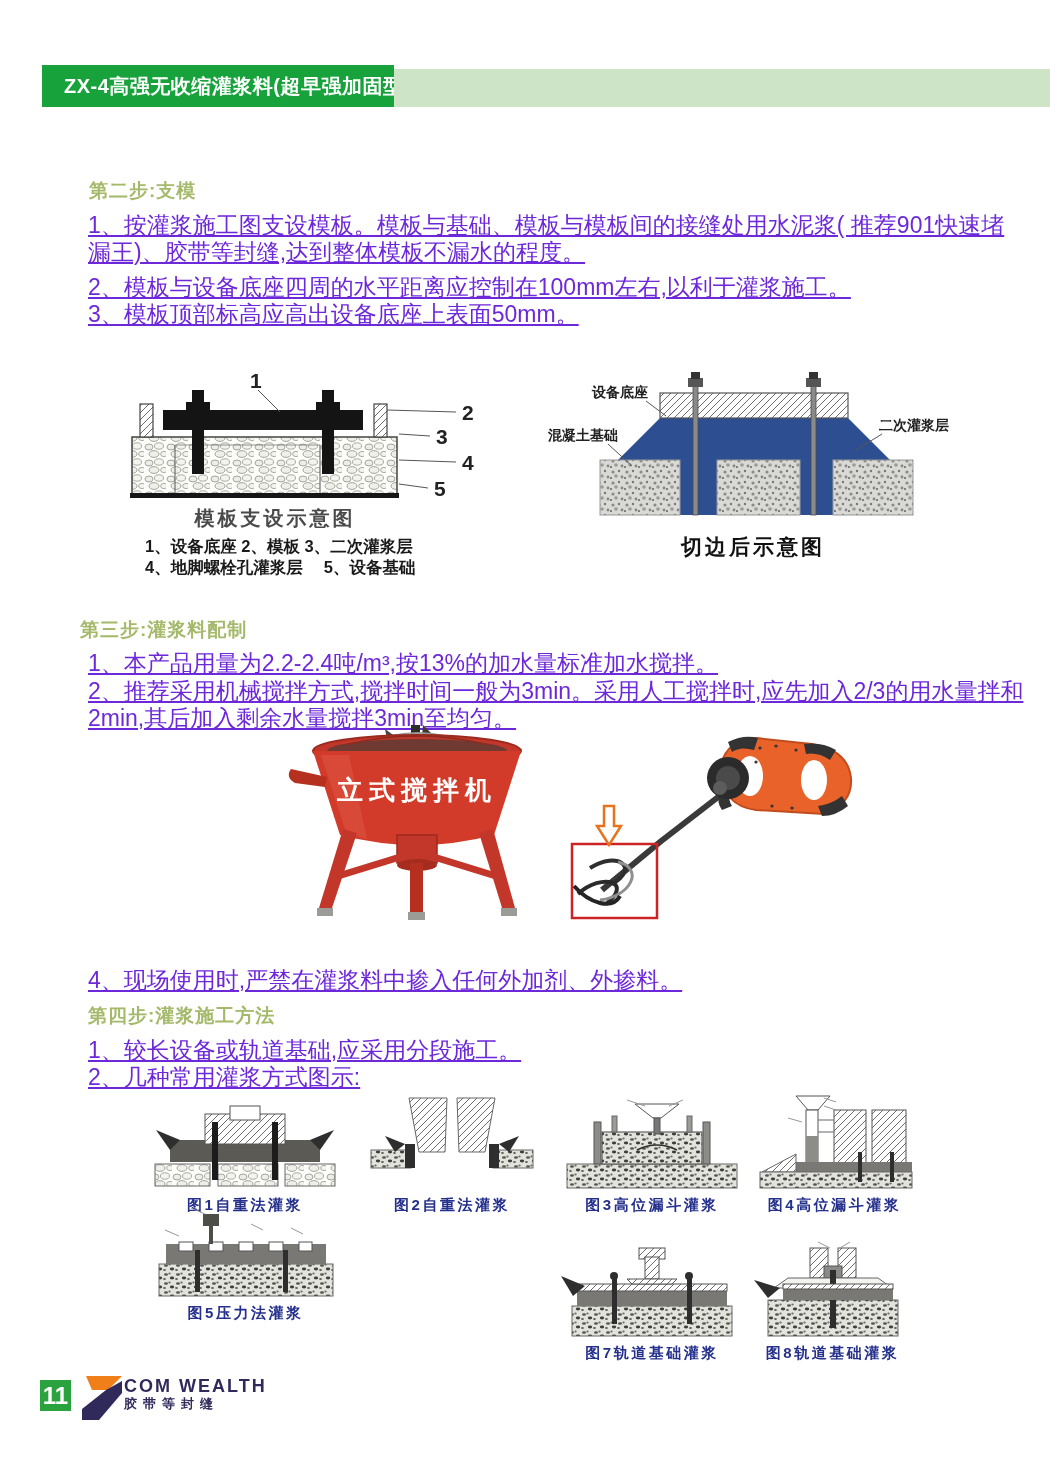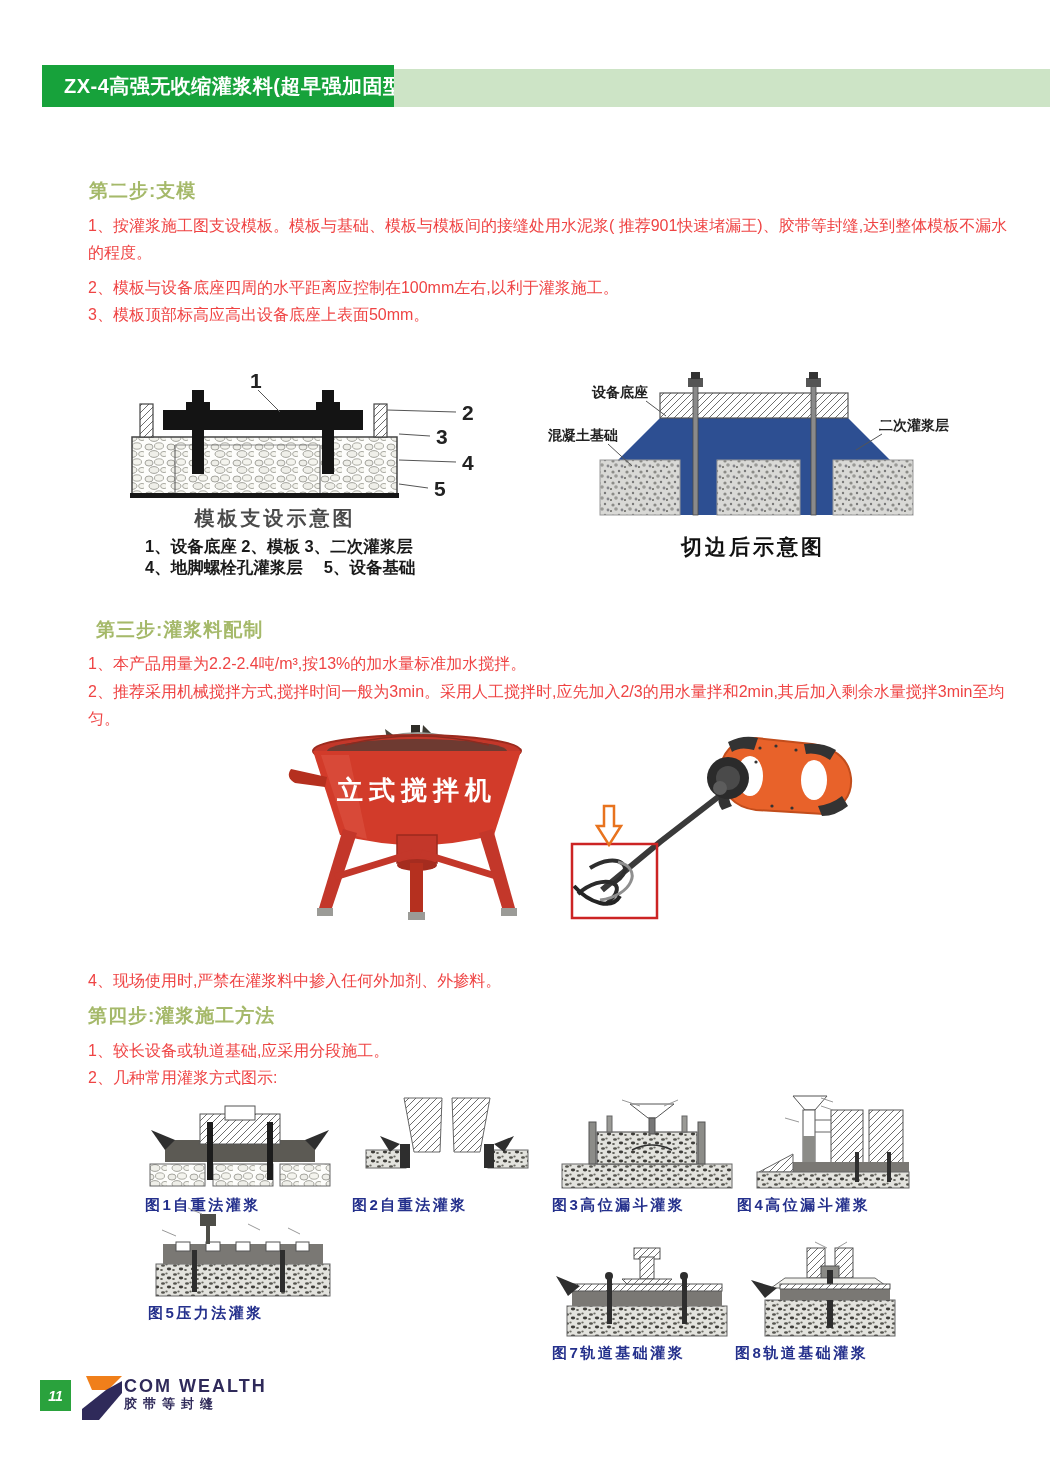--- a/index.html
+++ b/index.html
@@ -5,28 +5,28 @@
   html,body{margin:0;padding:0;background:#ffffff;}
   #page{position:relative;width:1050px;height:1476px;background:#fff;overflow:hidden;
         font-family:"Liberation Sans","DejaVu Sans",sans-serif;color:#3c3c3c;}
   .abs{position:absolute;}
   
   .bar-dark{left:42px;top:65px;width:352px;height:42px;background:#17a23b;display:flex;align-items:center;}
   .bar-dark span{color:#fff;font-size:20px;font-weight:bold;padding-left:22px;letter-spacing:0.5px;white-space:nowrap;}
   .bar-light{left:394px;top:69px;width:656px;height:38px;background:#cde4c6;}
   
   .sec-h{font-size:19px;font-weight:bold;color:#a5b96a;letter-spacing:1px;}
-  .body-t{font-size:16px;line-height:27px;color:#ef4444;}
+  .body-t{font-size:23px;line-height:27px;color:#6d28d9;text-decoration:underline;}
   .w-wide{width:928px;}
   
   .figcap{font-size:15px;font-weight:bold;color:#24308c;letter-spacing:2.5px;text-align:center;margin-top:4px;white-space:nowrap;}
-  .figcell{display:flex;flex-direction:column;align-items:flex-start;}
+  .figcell{display:flex;flex-direction:column;align-items:center;}
   
   .page-badge{left:40px;top:1380px;width:31px;height:31px;background:#2aa23d;display:flex;align-items:center;justify-content:center;}
-  .page-badge span{color:#fff;font-size:14px;font-weight:bold;font-style:italic;}
+  .page-badge span{color:#fff;font-size:24px;font-weight:bold;}
   .logo-wrap{left:82px;top:1376px;display:flex;align-items:flex-start;}
   .logo-text{display:flex;flex-direction:column;}
   .logo-en{font-size:18px;font-weight:bold;color:#2f2a5a;letter-spacing:2px;line-height:20px;white-space:nowrap;}
   .logo-cn{font-size:13px;font-weight:bold;color:#2f2a5a;letter-spacing:6px;line-height:15px;white-space:nowrap;}
   svg text{font-family:"Liberation Sans","DejaVu Sans",sans-serif;}
 </style>
 </head>
 <body>
 
 <svg width="0" height="0" style="position:absolute" aria-hidden="true">
@@ -134,21 +134,21 @@
       <line x1="106" y1="31" x2="126" y2="46" stroke="#555" stroke-width="1"></line>
       <text x="43" y="70" text-anchor="middle" font-size="14" font-weight="bold" fill="#222">混凝土基础</text>
       <line x1="68" y1="74" x2="92" y2="96" stroke="#555" stroke-width="1"></line>
       <text x="374" y="60" text-anchor="middle" font-size="14" font-weight="bold" fill="#222">二次灌浆层</text>
       <line x1="342" y1="64" x2="316" y2="80" stroke="#555" stroke-width="1"></line>
 
       <text x="213" y="184" text-anchor="middle" font-size="21" font-weight="bold" fill="#111" letter-spacing="3">切边后示意图</text>
     </svg>
   </div>
 
-  <div class="abs sec-h" style="left:96px;top:617px;text-align:center;">第三步:灌浆料配制</div>
+  <div class="abs sec-h" style="left:80px;top:617px;text-align:center;">第三步:灌浆料配制</div>
   <div class="abs body-t w-wide" style="left:88px;top:650px;">1、本产品用量为2.2-2.4吨/m³,按13%的加水量标准加水搅拌。</div>
   <div class="abs body-t" style="left:88px;top:678px;width:936px;">2、推荐采用机械搅拌方式,搅拌时间一般为3min。采用人工搅拌时,应先加入2/3的用水量拌和2min,其后加入剩余水量搅拌3min至均匀。</div>
 
   <div class="abs" style="left:285px;top:725px;width:265px;height:205px;">
     <svg width="265" height="205" viewBox="0 0 265 205">
 
       <path d="M100,4 L122,20 L104,24 Z" fill="#4a463e"></path>
       <path d="M138,0 L136,22 L154,16 Z" fill="#3d3a33"></path>
       <rect x="126" y="0" width="9" height="22" fill="#2e2c27"></rect>
       <path d="M75,22 Q132,-6 192,22" fill="none" stroke="#9a9a94" stroke-width="2"></path>

